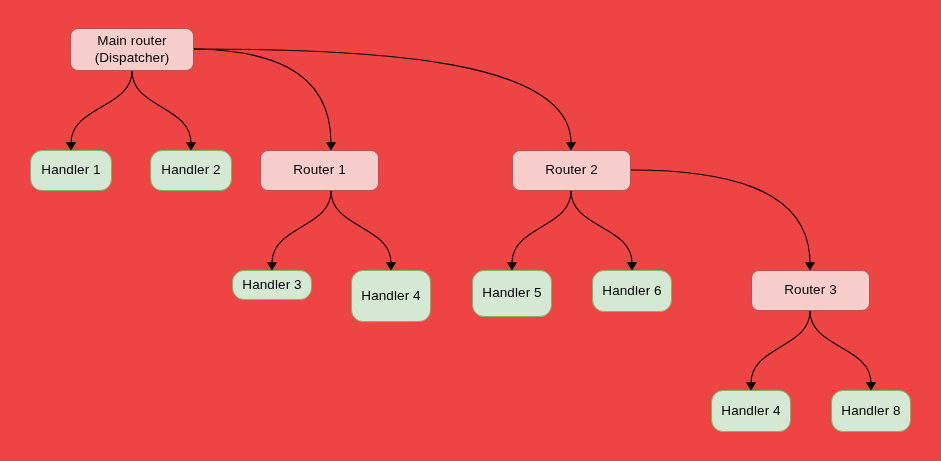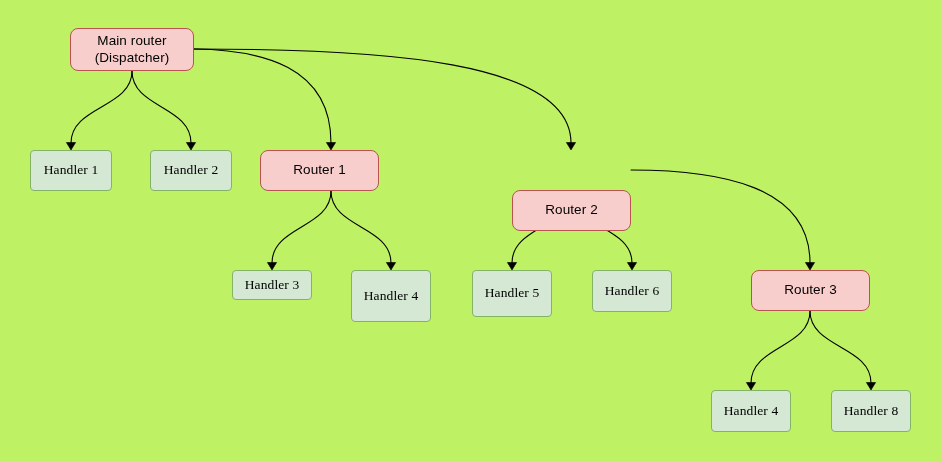--- a/index.html
+++ b/index.html
@@ -10,21 +10,21 @@
   body {
     font-family: "Liberation Sans", sans-serif;
     width: 941px;
     height: 461px;
     overflow: hidden;
   }
   #diagram-canvas {
     position: relative;
     width: 941px;
     height: 461px;
-    background: #bef264;
+    background: #ef4444;
   }
   #edge-layer {
     position: absolute;
     left: 0;
     top: 0;
     width: 941px;
     height: 461px;
     pointer-events: none;
   }
   .node {
@@ -41,22 +41,21 @@
     letter-spacing: 0.1px;
   }
   .node-router {
     background: #f8cecc;
     border: 1px solid #b85450;
     border-radius: 8px;
   }
   .node-handler {
     background: #d5e8d4;
     border: 1px solid #82b366;
-    border-radius: 4px;
-    font-family: Liberation Serif, serif;
+    border-radius: 12px;
   }
   .edge-path {
     fill: none;
     stroke: #000000;
     stroke-width: 1.1px;
     stroke-linecap: round;
     stroke-linejoin: round;
   }
   .edge-arrow {
     fill: #000000;
@@ -93,21 +92,21 @@
       <polygon points="746.4,382.5 755.6,382.5 751,390" class="edge-arrow"></polygon>
       <polygon points="866.4,382.5 875.6,382.5 871,390" class="edge-arrow"></polygon>
     </svg>
 
   <div id="node-layer">
       <div class="node node-router" style="left: 70px; top: 28px; width: 124px; height: 43px;">Main router
 (Dispatcher)</div>
       <div class="node node-handler" style="left: 30px; top: 150px; width: 82px; height: 41px;">Handler 1</div>
       <div class="node node-handler" style="left: 150px; top: 150px; width: 82px; height: 41px;">Handler 2</div>
       <div class="node node-router" style="left: 260px; top: 150px; width: 119px; height: 41px;">Router 1</div>
-      <div class="node node-router" style="left: 512px; top: 150px; width: 119px; height: 41px; margin-top: 40px;">Router 2</div>
+      <div class="node node-router" style="left: 512px; top: 150px; width: 119px; height: 41px;">Router 2</div>
       <div class="node node-handler" style="left: 232px; top: 270px; width: 80px; height: 30px;">Handler 3</div>
       <div class="node node-handler" style="left: 351px; top: 270px; width: 80px; height: 52px;">Handler 4</div>
       <div class="node node-handler" style="left: 472px; top: 270px; width: 80px; height: 47px;">Handler 5</div>
       <div class="node node-handler" style="left: 592px; top: 270px; width: 80px; height: 42px;">Handler 6</div>
       <div class="node node-router" style="left: 751px; top: 270px; width: 119px; height: 41px;">Router 3</div>
       <div class="node node-handler" style="left: 711px; top: 390px; width: 80px; height: 42px;">Handler 4</div>
       <div class="node node-handler" style="left: 831px; top: 390px; width: 80px; height: 42px;">Handler 8</div>
     </div>
 
 </div>

